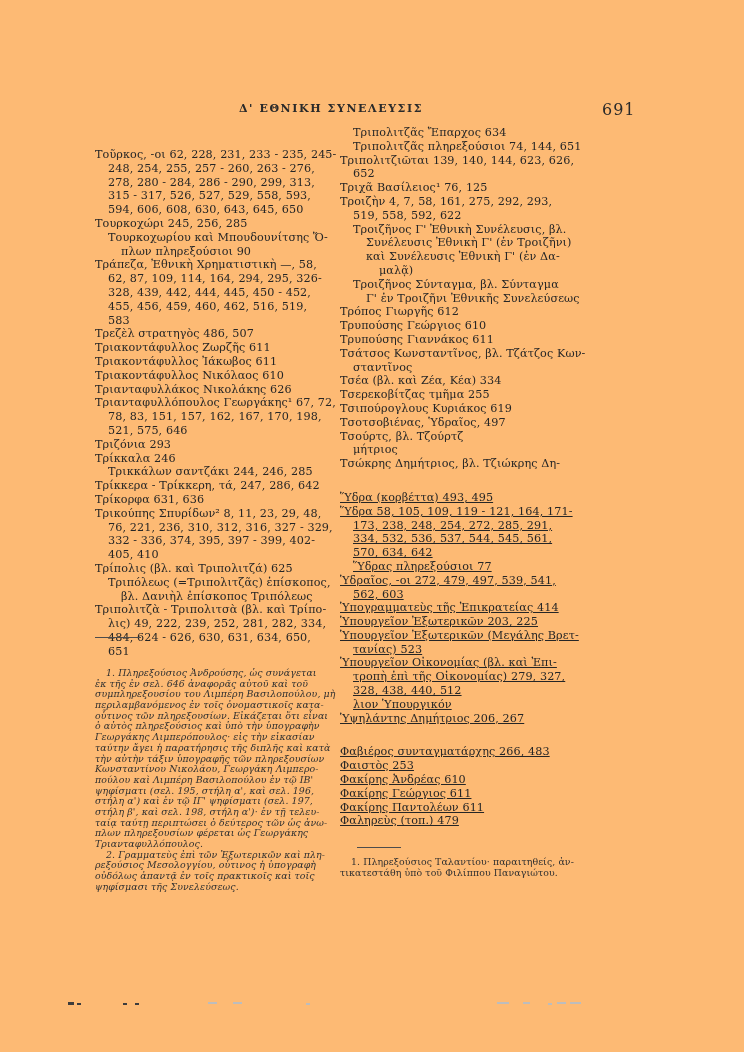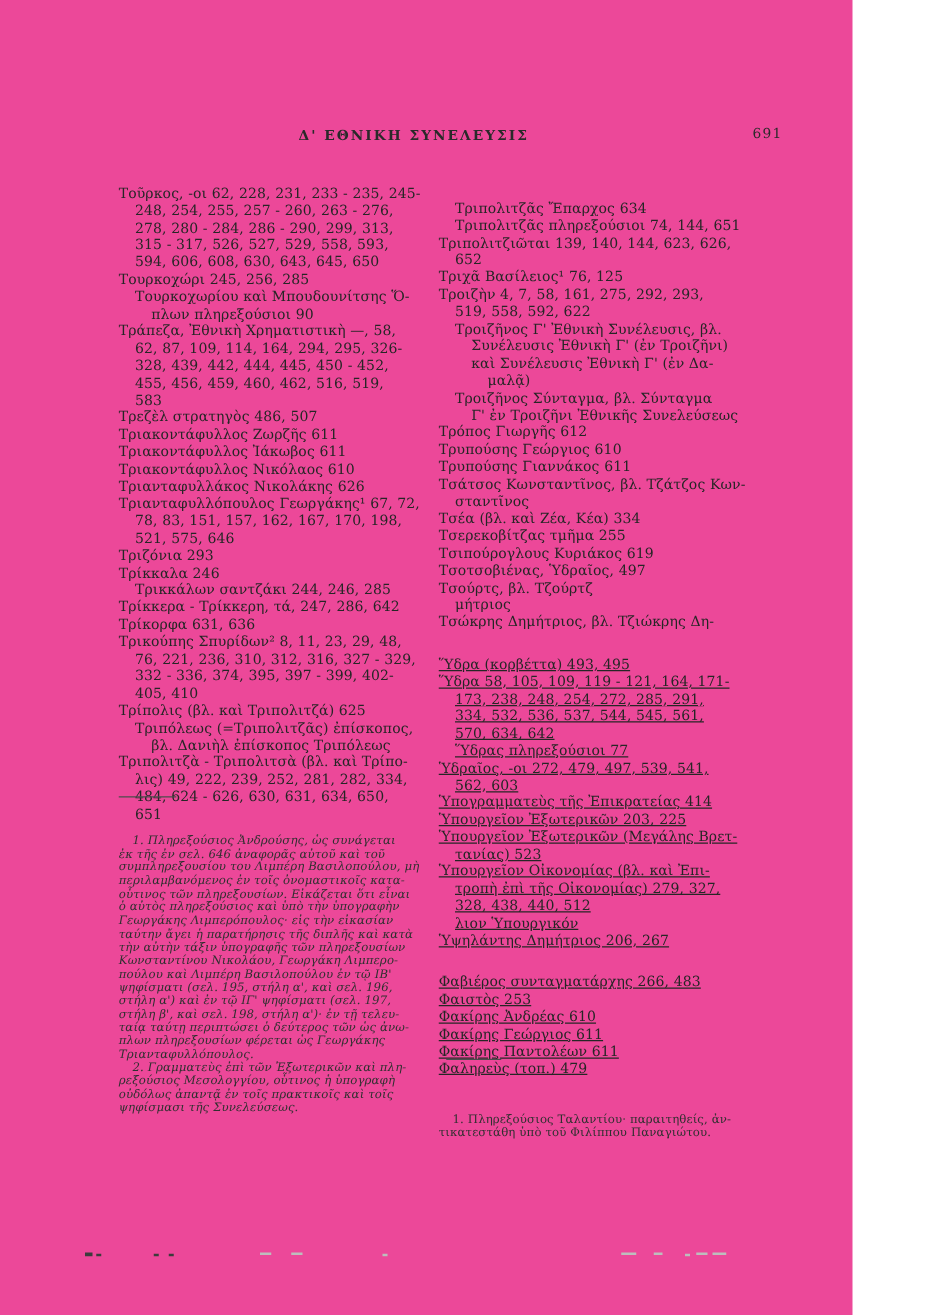--- a/index.html
+++ b/index.html
@@ -3,41 +3,40 @@
 <meta charset="utf-8">
 <style>
   html,body{margin:0;padding:0;}
   body{
     width:744px;height:1052px;
     background:#ffffff;
     font-family:"DejaVu Serif","Liberation Serif",serif;
     -webkit-text-size-adjust:none;
   }
   .page{
-    position:relative;width:640px;height:1052px;
-    background:#ec4899;
+    position:relative;width:744px;height:1052px;
+    background:#fdba74;
     color:#262626;
     overflow:hidden;
-    padding-left:42px;
   }
   
   .running-title{
     position:absolute;left:0;top:102px;width:662px;
     text-align:center;
     font-size:11px;font-weight:bold;letter-spacing:1.6px;
     color:#2a2a2a;
   }
   .pageno{
     position:absolute;left:602px;top:100px;
-    font-size:11px;letter-spacing:1px;color:#2a2a2a;
+    font-size:16px;letter-spacing:1px;color:#2a2a2a;
   }
   
   .col{position:absolute;}
   .col-left{left:95px;width:258px;margin-top:22px;}
-  .col-right{left:351px;width:287px;margin-top:34px;}
+  .col-right{left:340px;width:287px;}
   .idx{top:126px;}
   .idx .section + .section{margin-top:20px;text-decoration:underline;}
   .idx .line{
     height:13.8px;line-height:13.8px;
     font-size:11.2px;white-space:nowrap;
     letter-spacing:0.1px;
   }
   .idx .i1{padding-left:13px;}
   .idx .i2{padding-left:26px;}
   .idx .i3{padding-left:39px;}

